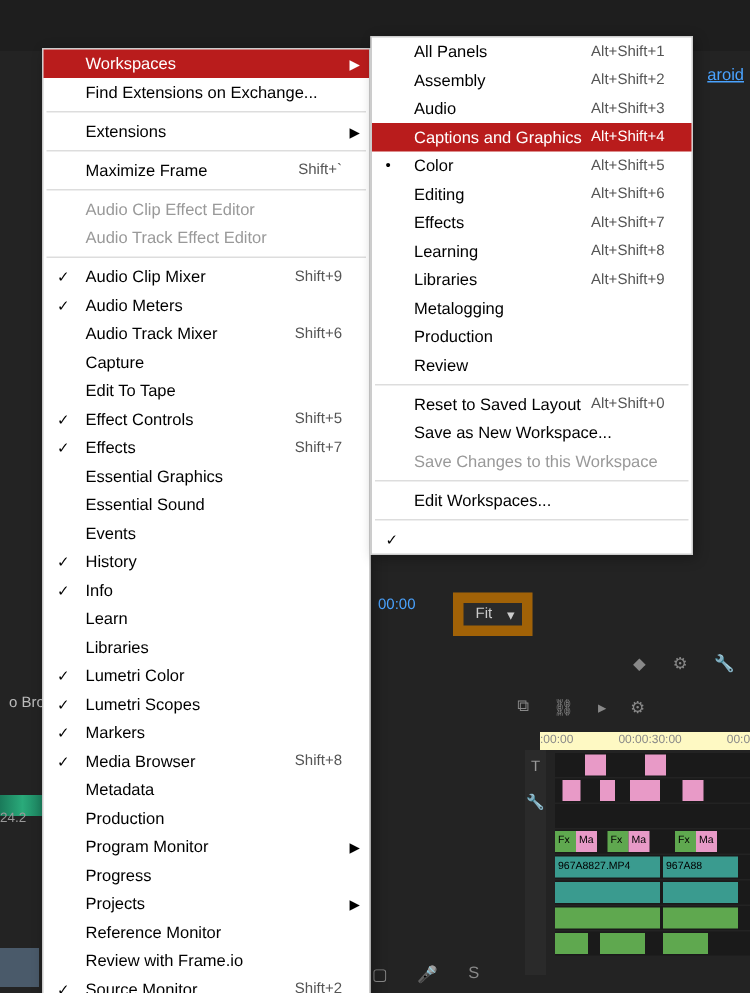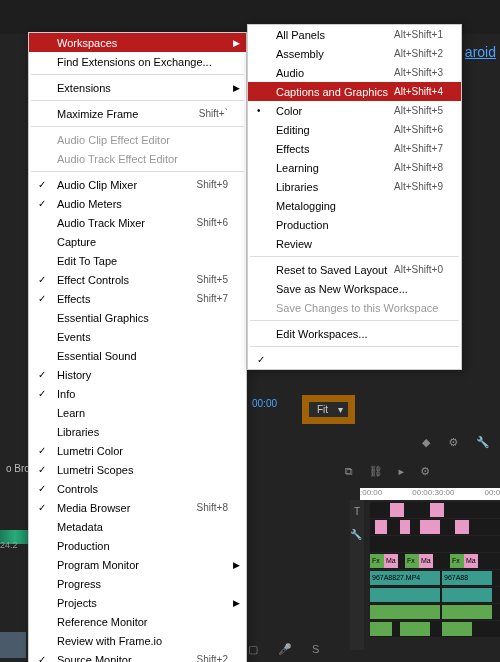--- a/index.html
+++ b/index.html
@@ -16,41 +16,41 @@
 .menu-item.disabled { color:#999; cursor:default; }
 .menu-item .shortcut { margin-left:auto; color:#555; font-size:10px; }
 .menu-item.highlight .shortcut { color:#fff; }
 .menu-item .check { position:absolute; left:9px; font-size:10px; }
 .menu-item .arrow { position:absolute; right:6px; font-size:9px; }
 .menu-sep { height:1px; background:#ddd; margin:3px 2px; }
 .bg-app { position:absolute; inset:0; background:#232323; z-index:-1; }
 .bg-header { position:absolute; top:0; left:0; right:0; height:34px; background:#1e1e1e; }
 .timecode { position:absolute; left:252px; top:398px; color:#4aa3ff; font-size:10px; }
 .fit-dd { position:absolute; left:302px; top:395px; background:#2a2a2a; color:#ccc; font-size:10px; padding:2px 20px 2px 8px; border:7px solid #a16207; }
-.timeline-ruler { position:absolute; left:360px; right:0; top:488px; height:12px; background:#ffffff; color:#888; font-size:8px; display:flex; }
+.timeline-ruler { position:absolute; left:360px; right:0; top:488px; height:12px; background:#fef9c3; color:#888; font-size:8px; display:flex; }
 .timeline-ruler span { margin-right:30px; white-space:nowrap; }
 .tool-strip { position:absolute; left:350px; top:500px; width:14px; height:150px; background:#2a2a2a; }
 .tool-strip div { color:#999; font-size:10px; text-align:center; padding:6px 0; }
 .tracks { position:absolute; left:370px; right:0; top:502px; }
 .track { height:16px; margin-bottom:1px; background:#1a1a1a; position:relative; }
 .clip { position:absolute; height:14px; top:1px; font-size:7px; color:#000; overflow:hidden; padding-left:2px; line-height:14px; }
 .clip.pink { background:#e89ac7; }
 .clip.green { background:#5fa84f; }
 .clip.teal { background:#3a9b8f; }
 .browse-tab { position:absolute; left:0; top:460px; color:#bbb; font-size:10px; padding:3px 6px; }
 .track-hdr { position:absolute; left:0; top:540px; color:#999; font-size:9px; }
 .wave { position:absolute; left:0; top:530px; width:30px; height:14px; background:linear-gradient(90deg,#1a7a5a,#2aaa7a,#1a7a5a); }
 .tiny-img { position:absolute; left:0; top:632px; width:26px; height:26px; background:#4a5a6a; }
 .icons-row { position:absolute; top:436px; right:10px; display:flex; gap:18px; }
 .icons-row span { color:#888; font-size:11px; }
 .icons-row2 { position:absolute; top:465px; right:70px; display:flex; gap:16px; }
 .icons-row2 span { color:#888; font-size:11px; }
 .bot-icons { position:absolute; bottom:6px; left:248px; display:flex; gap:20px; }
 .bot-icons span { color:#888; font-size:11px; }
-.tab-label { position:absolute; right:4px; top:44px; color:#4aa3ff; font-size:14px;text-decoration:underline; }
+.tab-label { position:absolute; right:4px; top:44px; color:#4aa3ff; font-size:11px;text-decoration:underline; }
 </style>
 </head>
 <body>
 
 <div class="bg-app"></div>
 <div class="bg-header"></div>
 
 <div class="title-bar">o Android\How to connect Blue Yeti to Android phone.prproj *</div>
 
 <div class="menu-bar">
@@ -113,26 +113,26 @@
     </div>
     <div class="menu-item">
       <span class="check">✓</span>
       <span>Effects</span>
       <span class="shortcut">Shift+7</span>
     </div>
     <div class="menu-item">
       <span>Essential Graphics</span>
     </div>
     <div class="menu-item">
+      <span>Essential Sound</span>
+    </div>
+    <div class="menu-item">
       <span>Events</span>
     </div>
     <div class="menu-item">
-      <span>Essential Sound</span>
-    </div>
-    <div class="menu-item">
       <span class="check">✓</span>
       <span>History</span>
     </div>
     <div class="menu-item">
       <span class="check">✓</span>
       <span>Info</span>
     </div>
     <div class="menu-item">
       <span>Learn</span>
     </div>
@@ -142,21 +142,21 @@
     <div class="menu-item">
       <span class="check">✓</span>
       <span>Lumetri Color</span>
     </div>
     <div class="menu-item">
       <span class="check">✓</span>
       <span>Lumetri Scopes</span>
     </div>
     <div class="menu-item">
       <span class="check">✓</span>
-      <span>Controls</span>
+      <span>Markers</span>
     </div>
     <div class="menu-item">
       <span class="check">✓</span>
       <span>Media Browser</span>
       <span class="shortcut">Shift+8</span>
     </div>
     <div class="menu-item">
       <span>Metadata</span>
     </div>
     <div class="menu-item">

